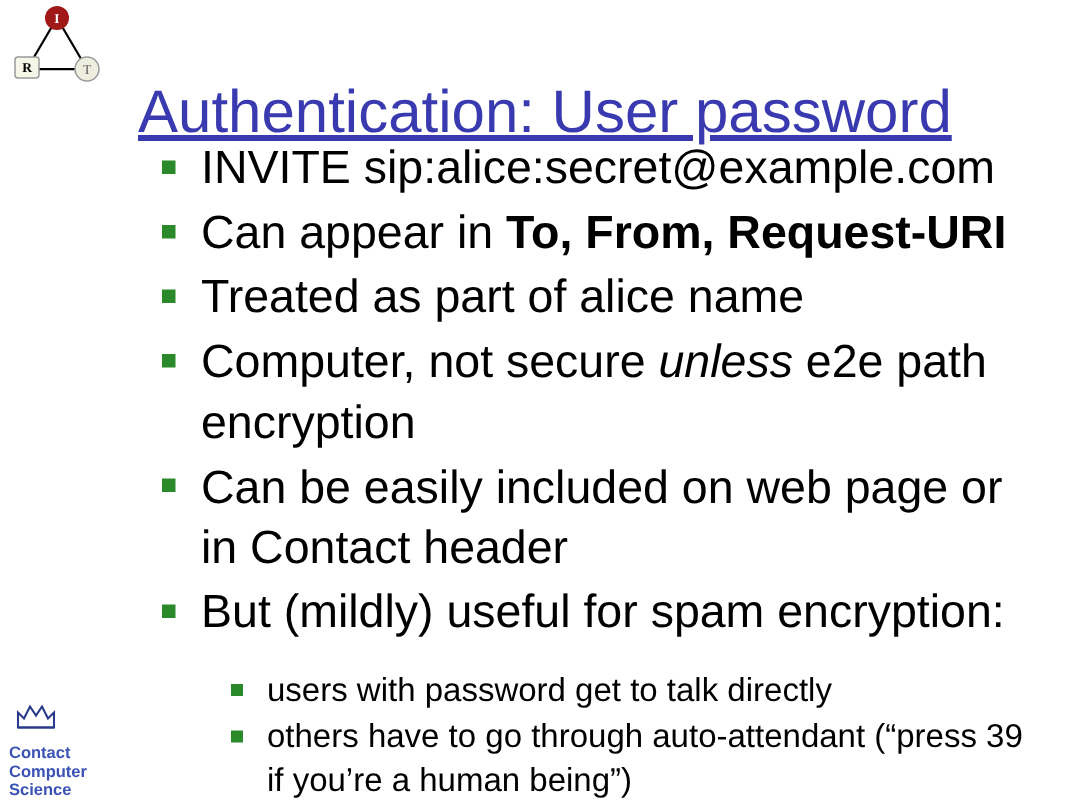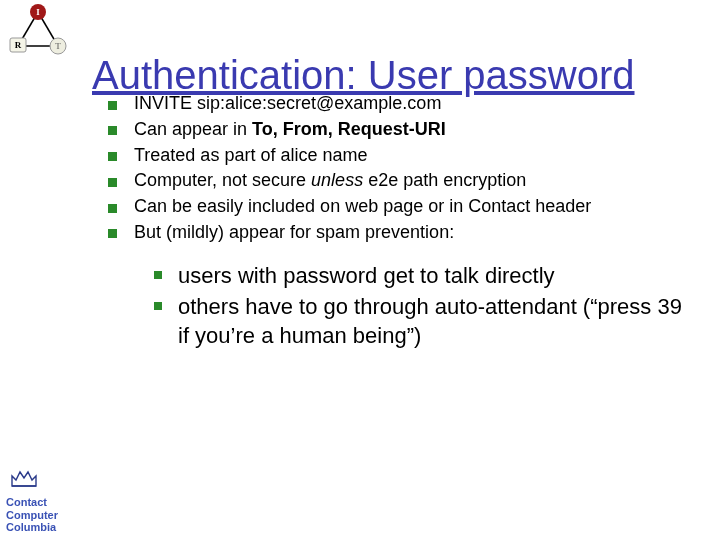--- a/index.html
+++ b/index.html
@@ -43,21 +43,21 @@
     right: 24px;
   }
   ul.main {
     list-style: none;
     padding: 0;
     margin: 0;
   }
   ul.main > li {
     position: relative;
     padding-left: 30px;
-    font-size: 18px;
+    font-size: 31px;
     line-height: 1.32;
     margin: 0 0 2px 0;
   }
   ul.main > li::before {
     content: "";
     position: absolute;
     left: 4px;
     top: 0.48em;
     width: 9px;
     height: 9px;
@@ -123,33 +123,33 @@
 
   <div class="title">Authentication: User password</div>
 
   <div class="body">
     <ul class="main">
       <li><span>INVITE sip:alice:secret@example.com</span></li>
       <li><span>Can appear in </span><b>To, From, Request-URI</b></li>
       <li><span>Treated as part of alice name</span></li>
       <li><span>Computer, not secure </span><span class="ital">unless</span><span> e2e path encryption</span></li>
       <li><span>Can be easily included on web page or in Contact header</span></li>
-      <li><span>But (mildly) appear for spam prevention:</span></li>
+      <li><span>But (mildly) useful for spam encryption:</span></li>
     </ul>
     <ul class="sub">
       <li><span>users with password get to talk directly</span></li>
       <li><span>others have to go through auto-attendant (“press 39 if you’re a human being”)</span></li>
     </ul>
   </div>
 
   <div class="footer-logo">
     <svg class="footer-crown" viewBox="0 0 32 24">
       <path d="M4 20 L4 10 L8 14 L12 6 L16 12 L20 6 L24 14 L28 10 L28 20 Z" fill="none" stroke="#2a3a8a" stroke-width="1.4"></path>
       <line x1="4" y1="20" x2="28" y2="20" stroke="#2a3a8a" stroke-width="1.4"></line>
     </svg>
     <div class="footer-text">
       <div>Contact</div>
       <div>Computer</div>
-      <div>Columbia</div>
+      <div>Science</div>
     </div>
   </div>
 
 </div>
 
 </body></html>

